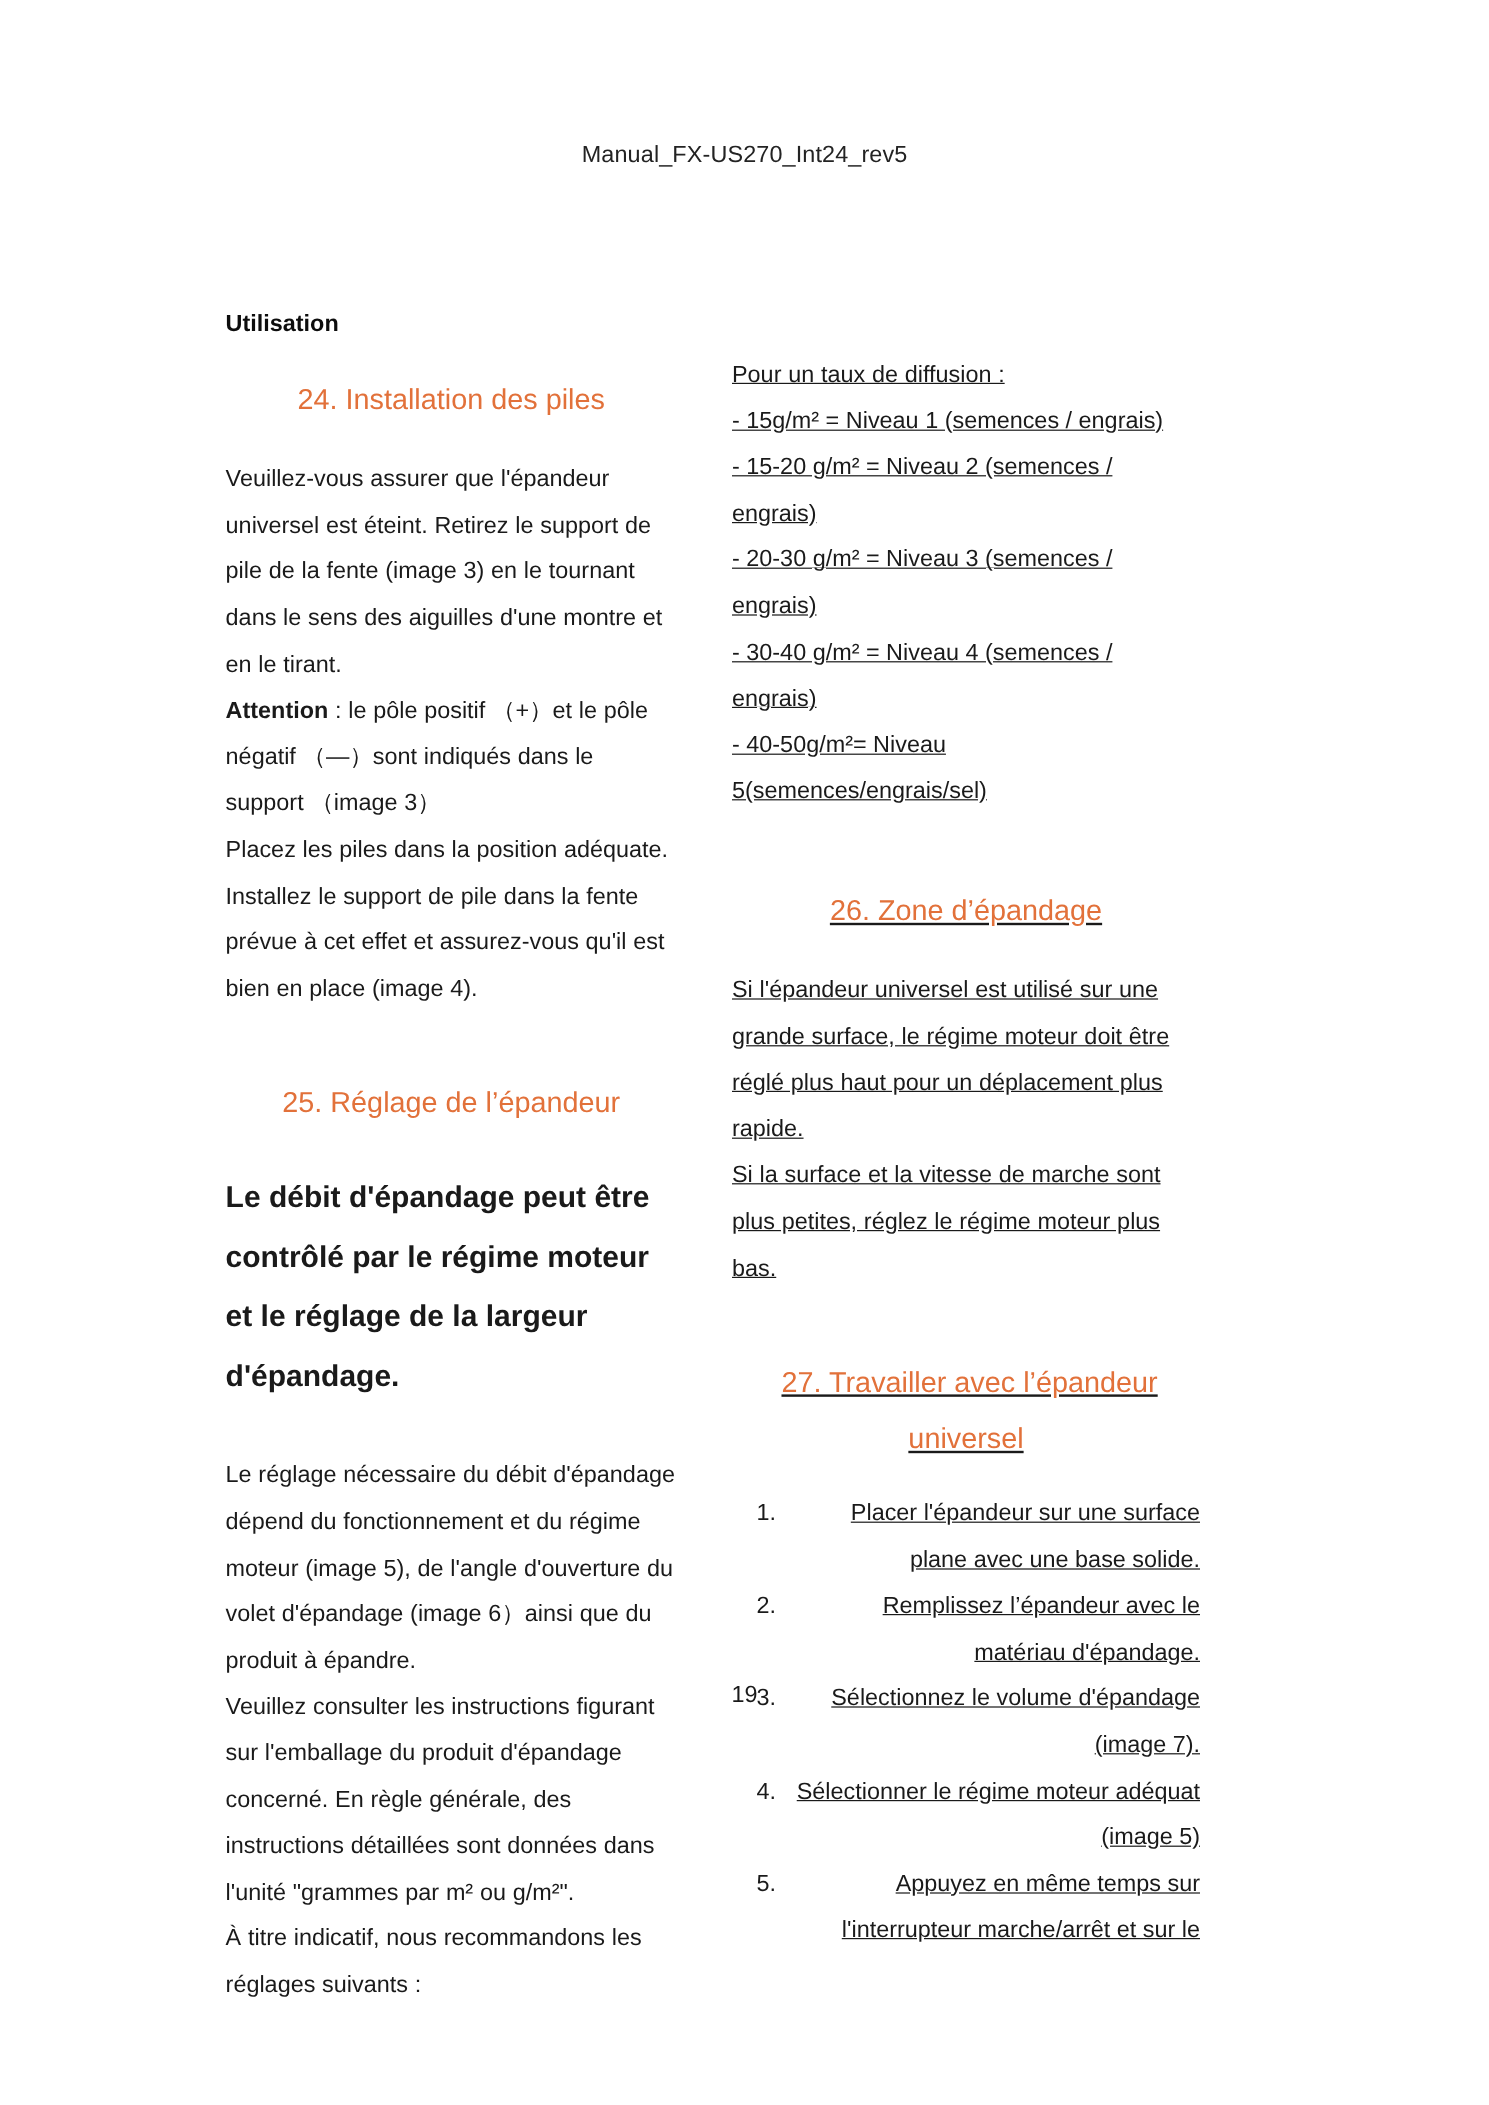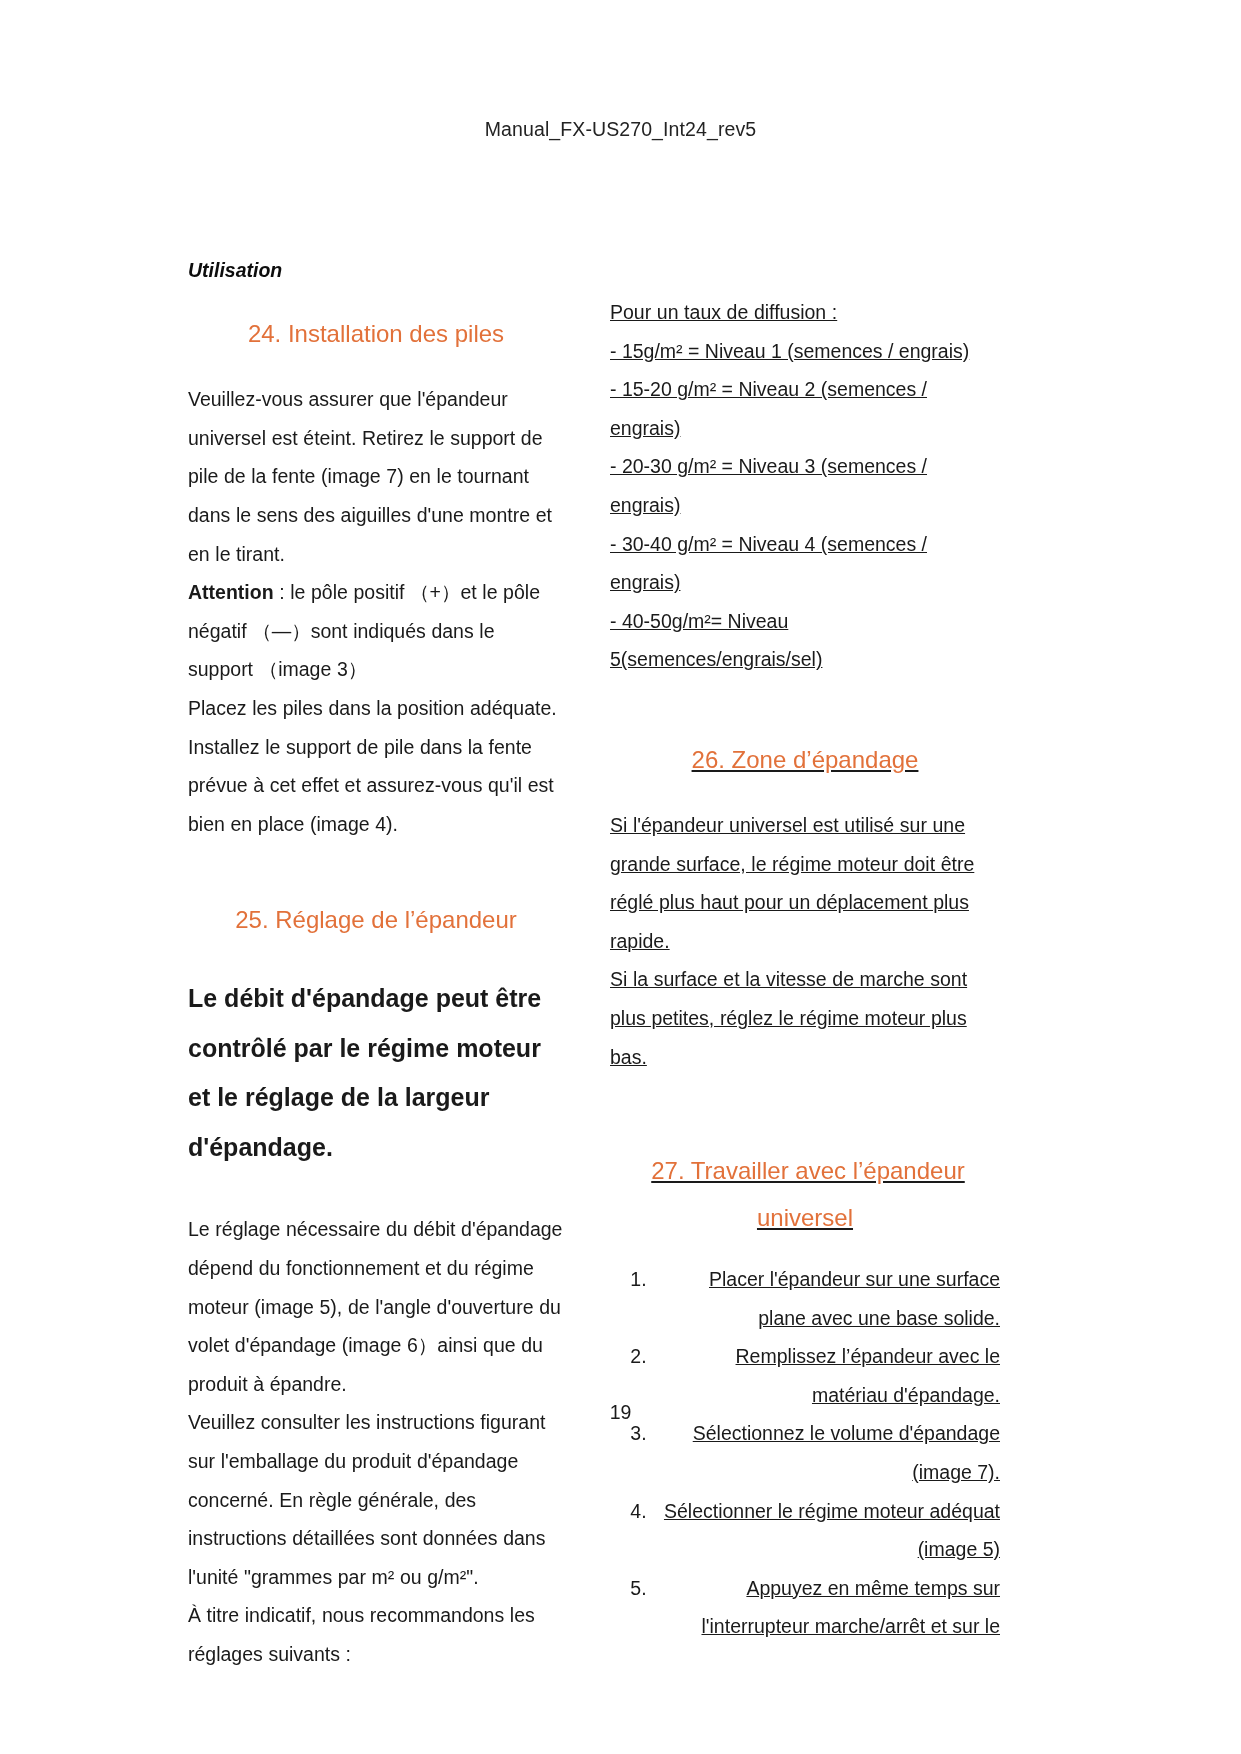--- a/index.html
+++ b/index.html
@@ -49,37 +49,36 @@
     flex: 0 0 390px;
     margin-top: 38px;
     text-decoration: underline;
   }
   .section-label {
     font-size: 19.5px;
     font-weight: bold;
     color: #0d0d0d;
     margin: 0 0 30px 0;
     line-height: 1.55;
-    font-style: italic;
   }
   h2.heading {
     font-size: 24px;
     font-weight: normal;
     color: #E2713A;
     margin: 0 0 26px 0;
     line-height: 1.62;
     text-align: center;
     padding: 0 4px;
   }
   h2.heading.h26 {
     margin-top: 62px;
     margin-bottom: 26px;
   }
   h2.heading.h27 {
-    margin-top: 76px;
+    margin-top: 58px;
     margin-bottom: 8px;
     padding-left: 10px;
   }
   h2.heading.h27b {
     margin-top: 0;
     margin-bottom: 22px;
   }
   h2.heading.h25 {
     margin-top: 58px;
     margin-bottom: 34px;
@@ -144,21 +143,21 @@
   <div class="doc-header">Manual_FX-US270_Int24_rev5</div>
 
   <div class="columns">
 
     <div class="col">
 
       <div class="section-label">Utilisation</div>
 
       <h2 class="heading">24. Installation des piles</h2>
 
-      <p class="body">Veuillez-vous assurer que l'épandeur universel est éteint. Retirez le support de pile de la fente (image 7) en le tournant dans le sens des aiguilles d'une montre et en le tirant.</p>
+      <p class="body">Veuillez-vous assurer que l'épandeur universel est éteint. Retirez le support de pile de la fente (image 3) en le tournant dans le sens des aiguilles d'une montre et en le tirant.</p>
 
       <p class="body"><span class="bold">Attention</span><span> : le pôle positif （+）et le pôle négatif （—）sont indiqués dans le support （image 3）</span></p>
 
       <p class="body gap">Placez les piles dans la position adéquate.</p>
 
       <p class="body gap">Installez le support de pile dans la fente prévue à cet effet et assurez-vous qu'il est bien en place (image 4).</p>
 
       <h2 class="heading h25">25. Réglage de l’épandeur</h2>
 
       <p class="bold-block">Le débit d'épandage peut être contrôlé par le régime moteur et le réglage de la largeur d'épandage.</p>

